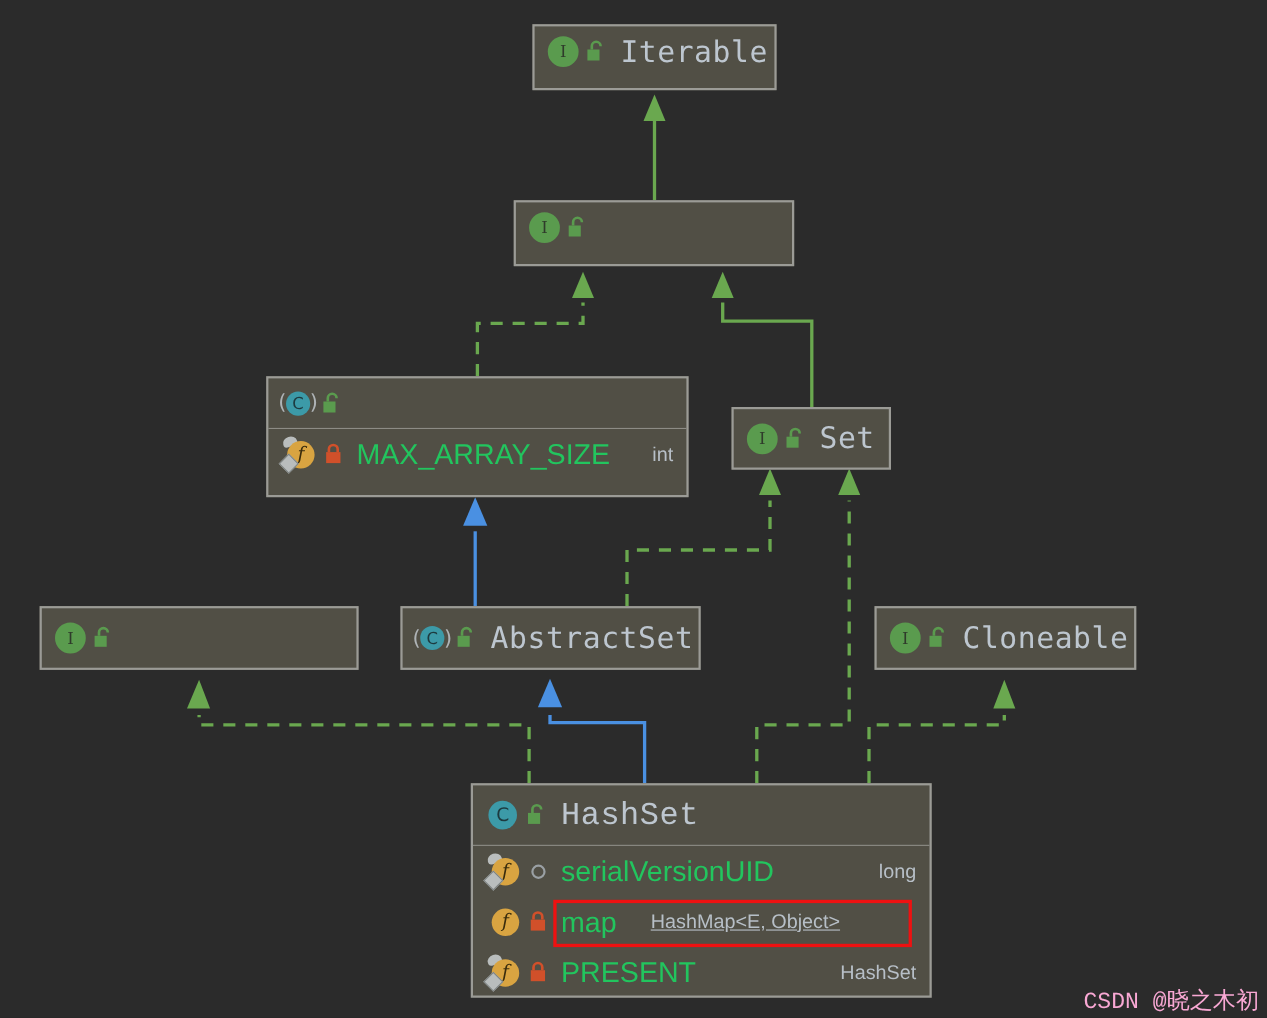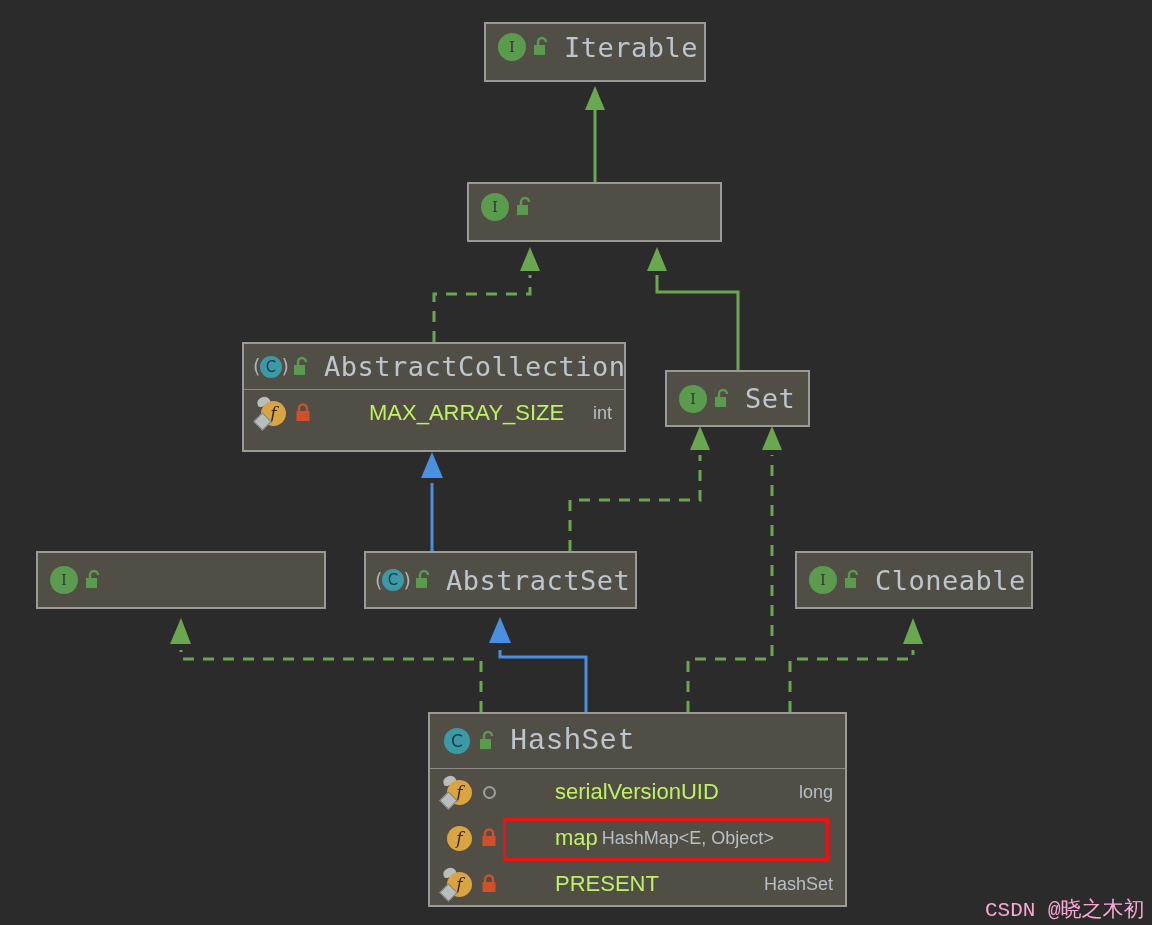--- a/index.html
+++ b/index.html
@@ -51,25 +51,24 @@
   .members { }
   .member {
     display: flex;
     align-items: center;
     height: 46px;
     padding: 0 12px;
     box-sizing: border-box;
     position: relative;
   }
   .m-name {
-    color: #bef264;
-    font-size: 22px;
+    color: #22c55e;
+    font-size: 26px;
     white-space: nowrap;
     font-family: "Liberation Sans", sans-serif;
-    margin-left: 45px;
   }
   .m-type {
     color: #b7bfc7;
     font-size: 18px;
     margin-left: auto;
     white-space: nowrap;
     font-family: "Liberation Sans", sans-serif;
   }
 
   
@@ -286,21 +285,20 @@
         <span class="paren l">(</span>
         <span class="disc">C</span>
         <span class="paren r">)</span>
       </span>
       <span class="icon ic-unlock">
         <svg width="20" height="22" viewBox="0 0 20 22">
           <path d="M6 9 V6 a4 4 0 0 1 8 0" fill="none" stroke="#5a9b4e" stroke-width="2.4"></path>
           <rect x="2" y="9" width="11" height="10" fill="#5a9b4e"></rect>
         </svg>
       </span>
-      <span class="title">AbstractCollection</span>
     </div>
     <div class="members">
       <div class="member">
         <span class="icon ic-field static">
           <span class="fl"></span>
           <span class="disc">f</span>
           <span class="sq"></span>
         </span>
         <span class="icon ic-lock">
           <svg width="18" height="22" viewBox="0 0 18 22">
@@ -401,21 +399,21 @@
         <span class="icon ic-field">
           <span class="disc">f</span>
         </span>
         <span class="icon ic-lock">
           <svg width="18" height="22" viewBox="0 0 18 22">
             <path d="M5 9 V6.5 a4 4 0 0 1 8 0 V9" fill="none" stroke="#d1502a" stroke-width="2.4"></path>
             <rect x="2.5" y="9" width="13" height="10" fill="#d1502a"></rect>
           </svg>
         </span>
         <span class="m-name">map</span>
-        <span class="m-type" style="margin-left:4px;">HashMap&lt;E, Object&gt;</span>
+        <span class="m-type" style="margin-left:31px;text-decoration:underline;">HashMap&lt;E, Object&gt;</span>
       </div>
 
       <div class="member">
         <span class="icon ic-field static">
           <span class="fl"></span>
           <span class="disc">f</span>
           <span class="sq"></span>
         </span>
         <span class="icon ic-lock">
           <svg width="18" height="22" viewBox="0 0 18 22">

